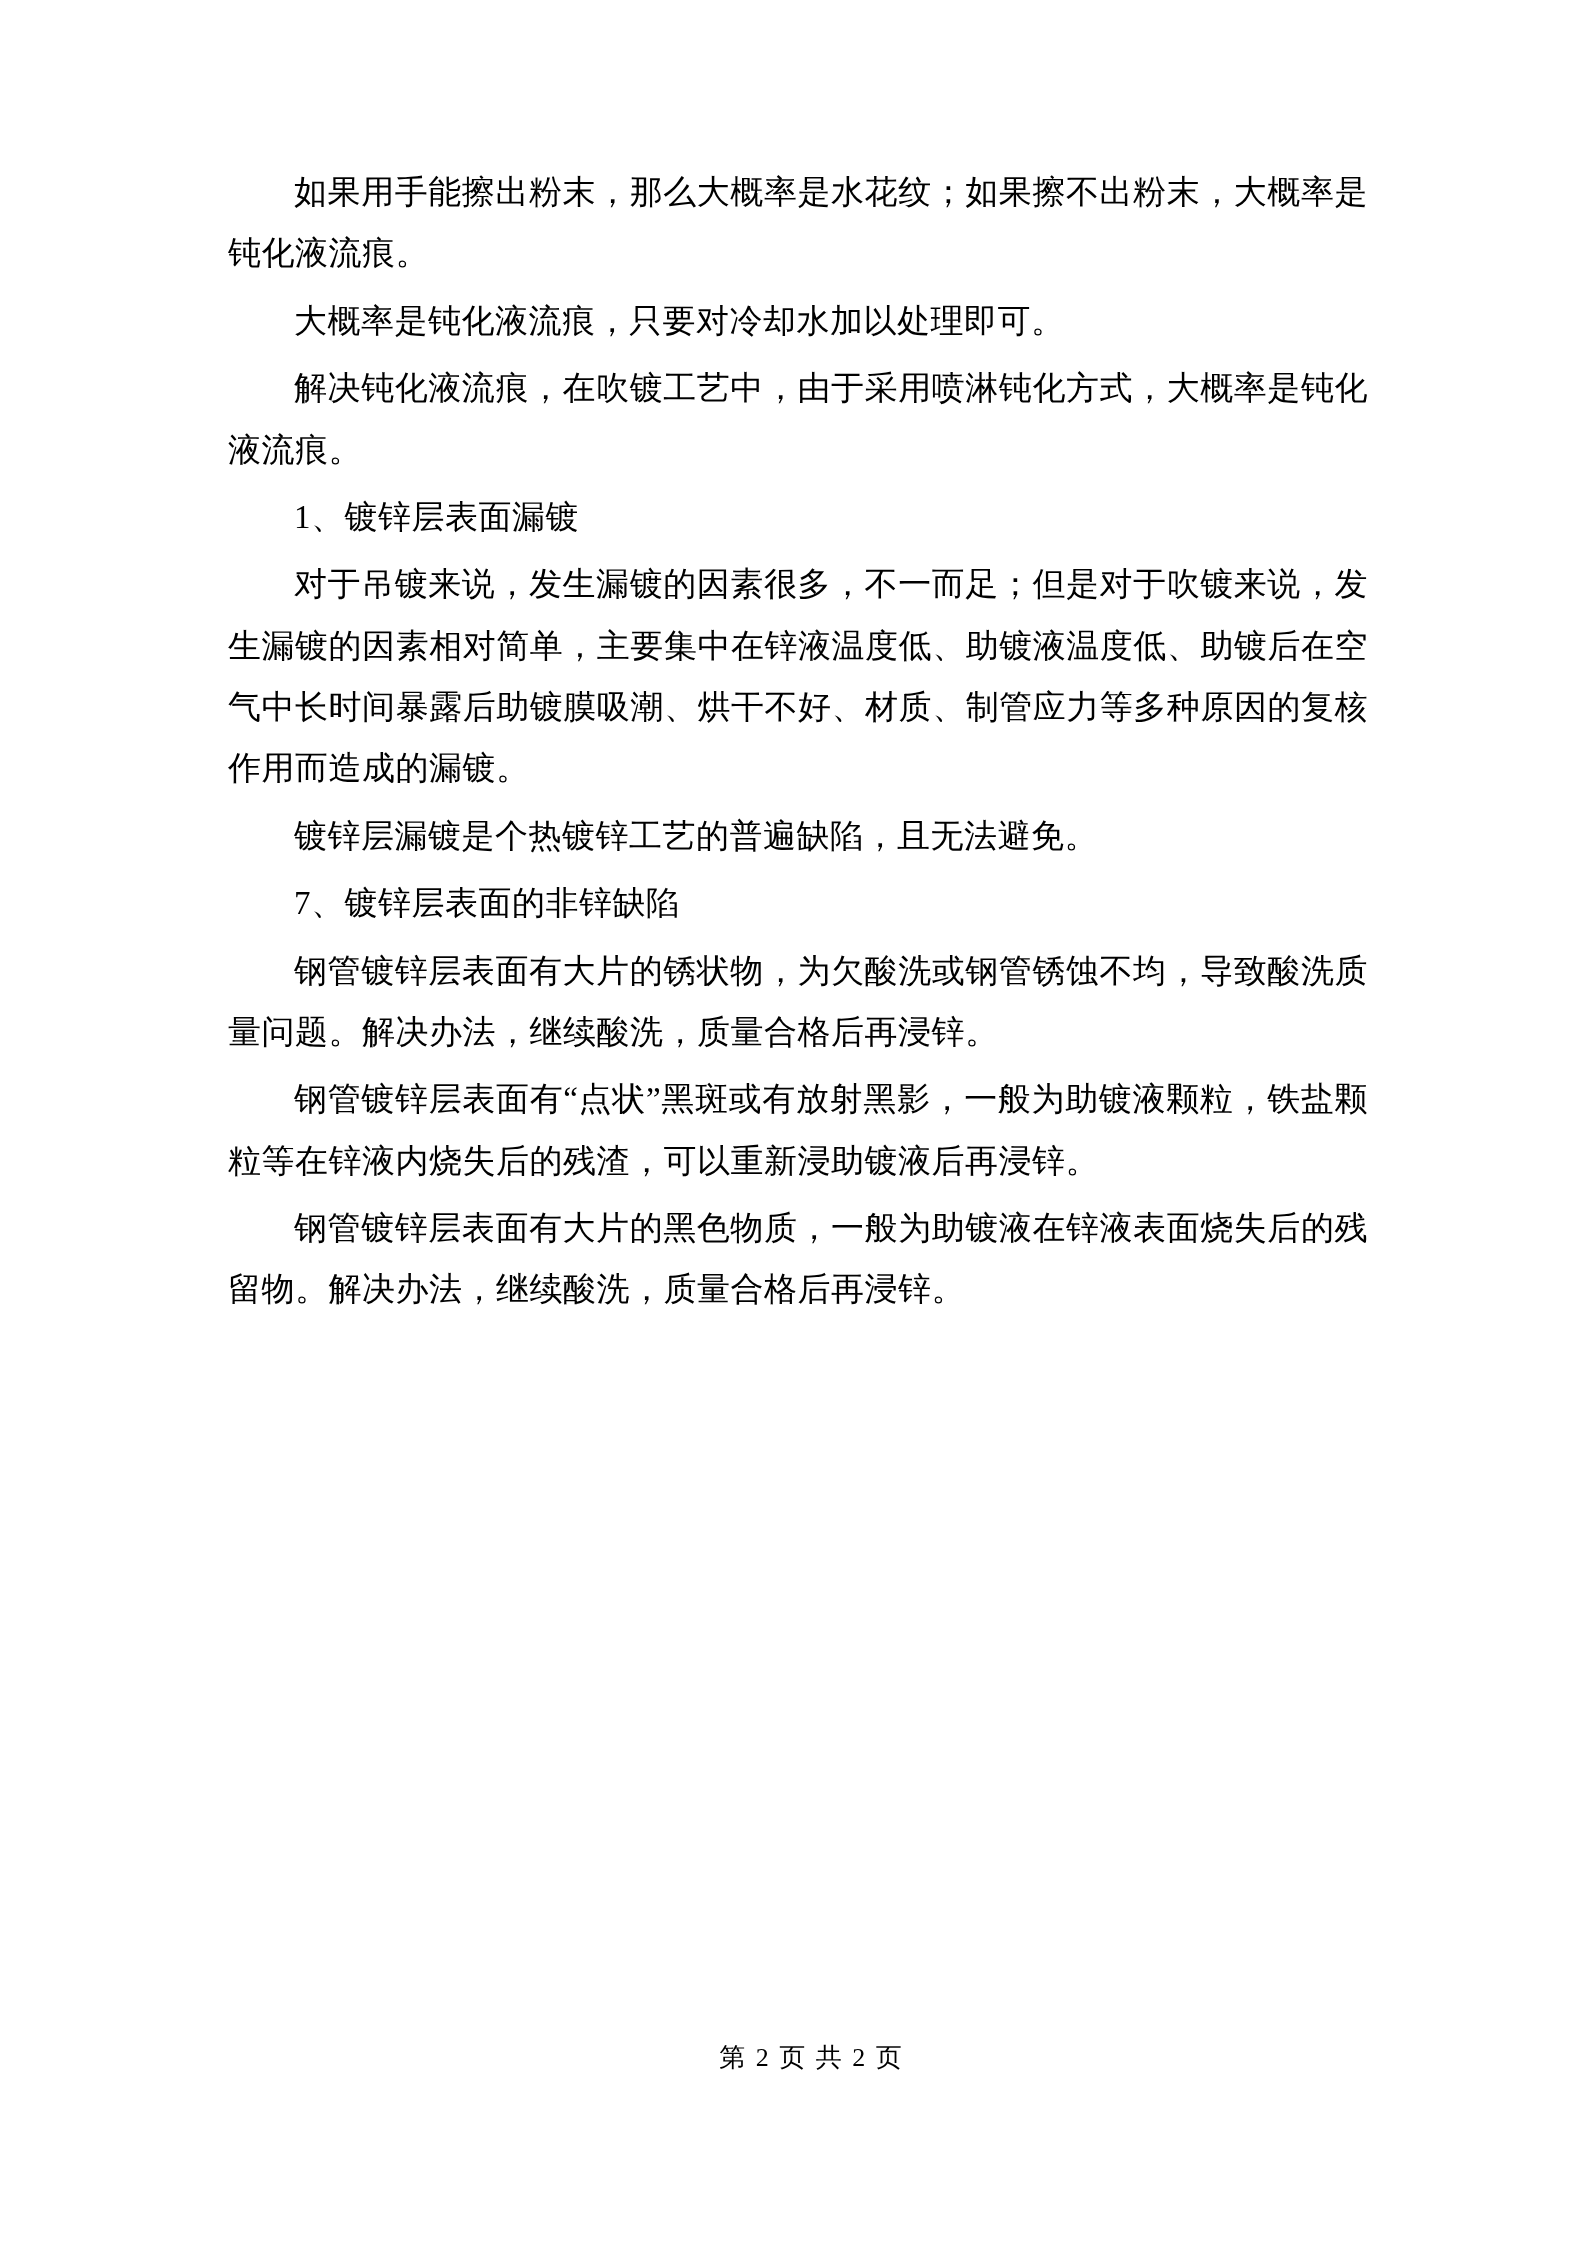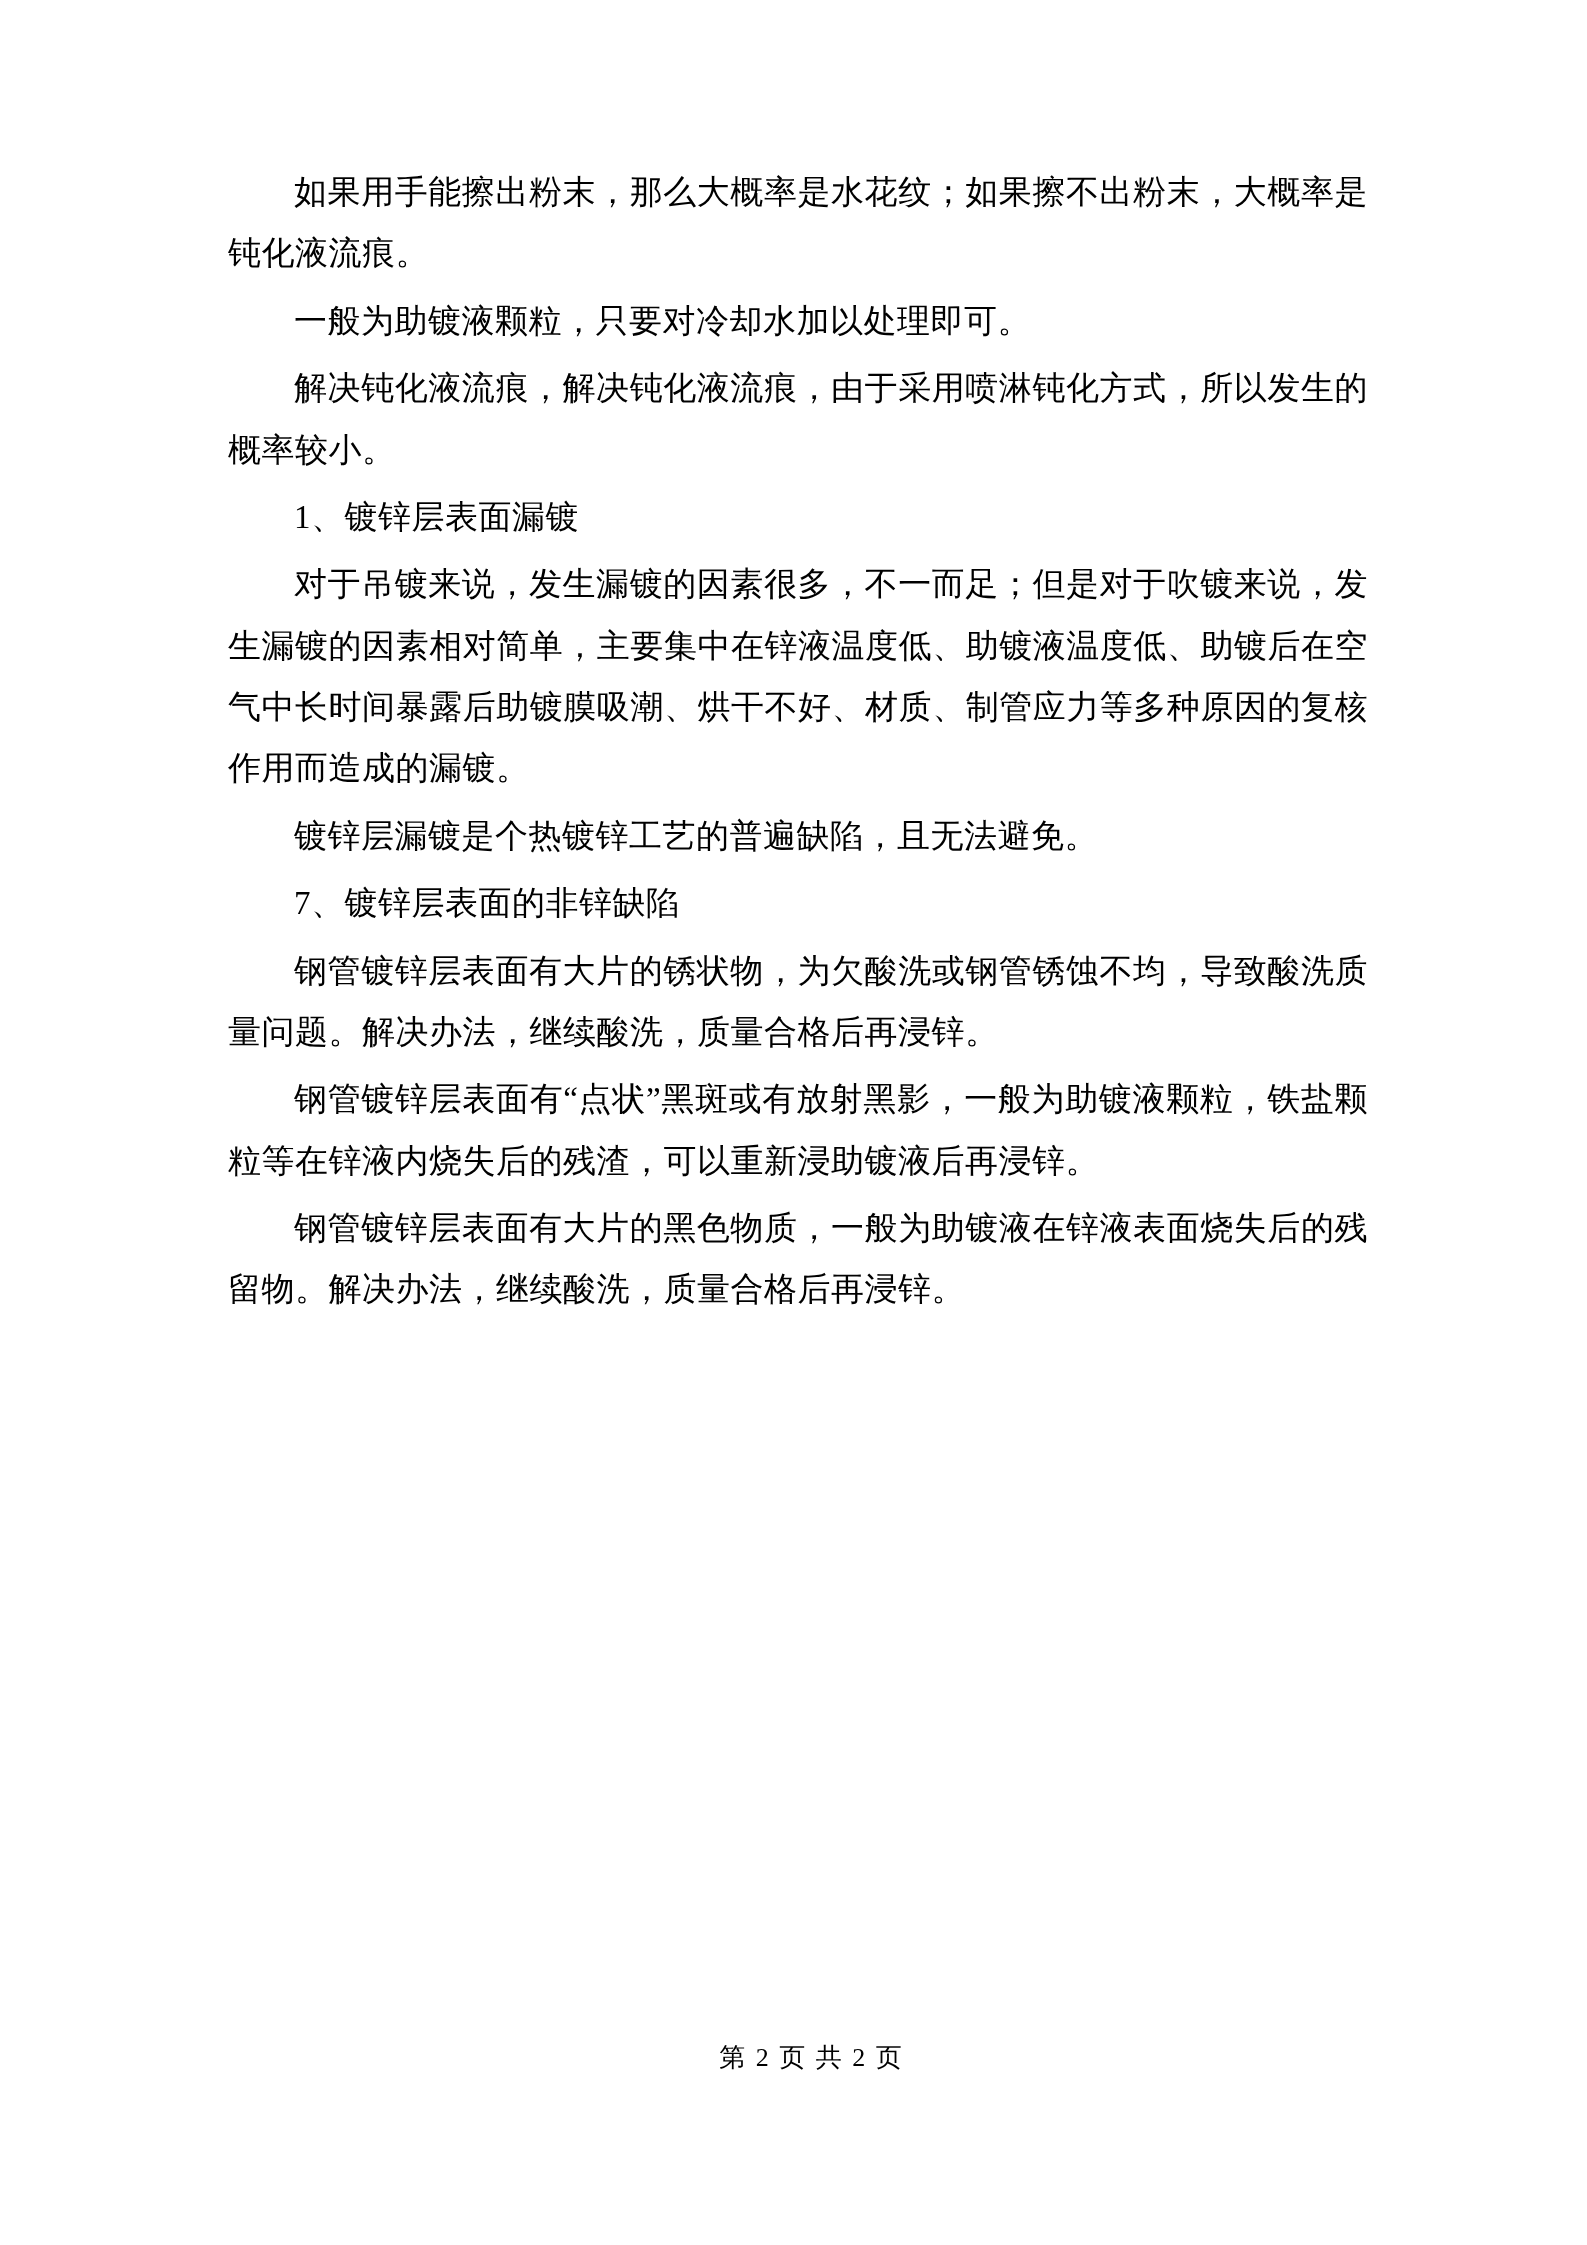--- a/index.html
+++ b/index.html
@@ -47,22 +47,22 @@
     color: #000000;
     margin-left: 36px;
   }
 </style>
 </head>
 <body>
 
 <div class="page">
   <div class="content">
     <p class="para">如果用手能擦出粉末，那么大概率是水花纹；如果擦不出粉末，大概率是钝化液流痕。</p>
-    <p class="para">一般为助镀液颗粒，只要对冷却水加以处理即可。</p>
-    <p class="para">解决钝化液流痕，解决钝化液流痕，由于采用喷淋钝化方式，所以发生的概率较小。</p>
+    <p class="para">大概率是钝化液流痕，只要对冷却水加以处理即可。</p>
+    <p class="para">解决钝化液流痕，在吹镀工艺中，由于采用喷淋钝化方式，大概率是钝化液流痕。</p>
     <p class="para">1、镀锌层表面漏镀</p>
     <p class="para">对于吊镀来说，发生漏镀的因素很多，不一而足；但是对于吹镀来说，发生漏镀的因素相对简单，主要集中在锌液温度低、助镀液温度低、助镀后在空气中长时间暴露后助镀膜吸潮、烘干不好、材质、制管应力等多种原因的复核作用而造成的漏镀。</p>
     <p class="para">镀锌层漏镀是个热镀锌工艺的普遍缺陷，且无法避免。</p>
     <p class="para">7、镀锌层表面的非锌缺陷</p>
     <p class="para">钢管镀锌层表面有大片的锈状物，为欠酸洗或钢管锈蚀不均，导致酸洗质量问题。解决办法，继续酸洗，质量合格后再浸锌。</p>
     <p class="para">钢管镀锌层表面有“点状”黑斑或有放射黑影，一般为助镀液颗粒，铁盐颗粒等在锌液内烧失后的残渣，可以重新浸助镀液后再浸锌。</p>
     <p class="para">钢管镀锌层表面有大片的黑色物质，一般为助镀液在锌液表面烧失后的残留物。解决办法，继续酸洗，质量合格后再浸锌。</p>
   </div>
 
   <div class="footer">第 2 页 共 2 页</div>

